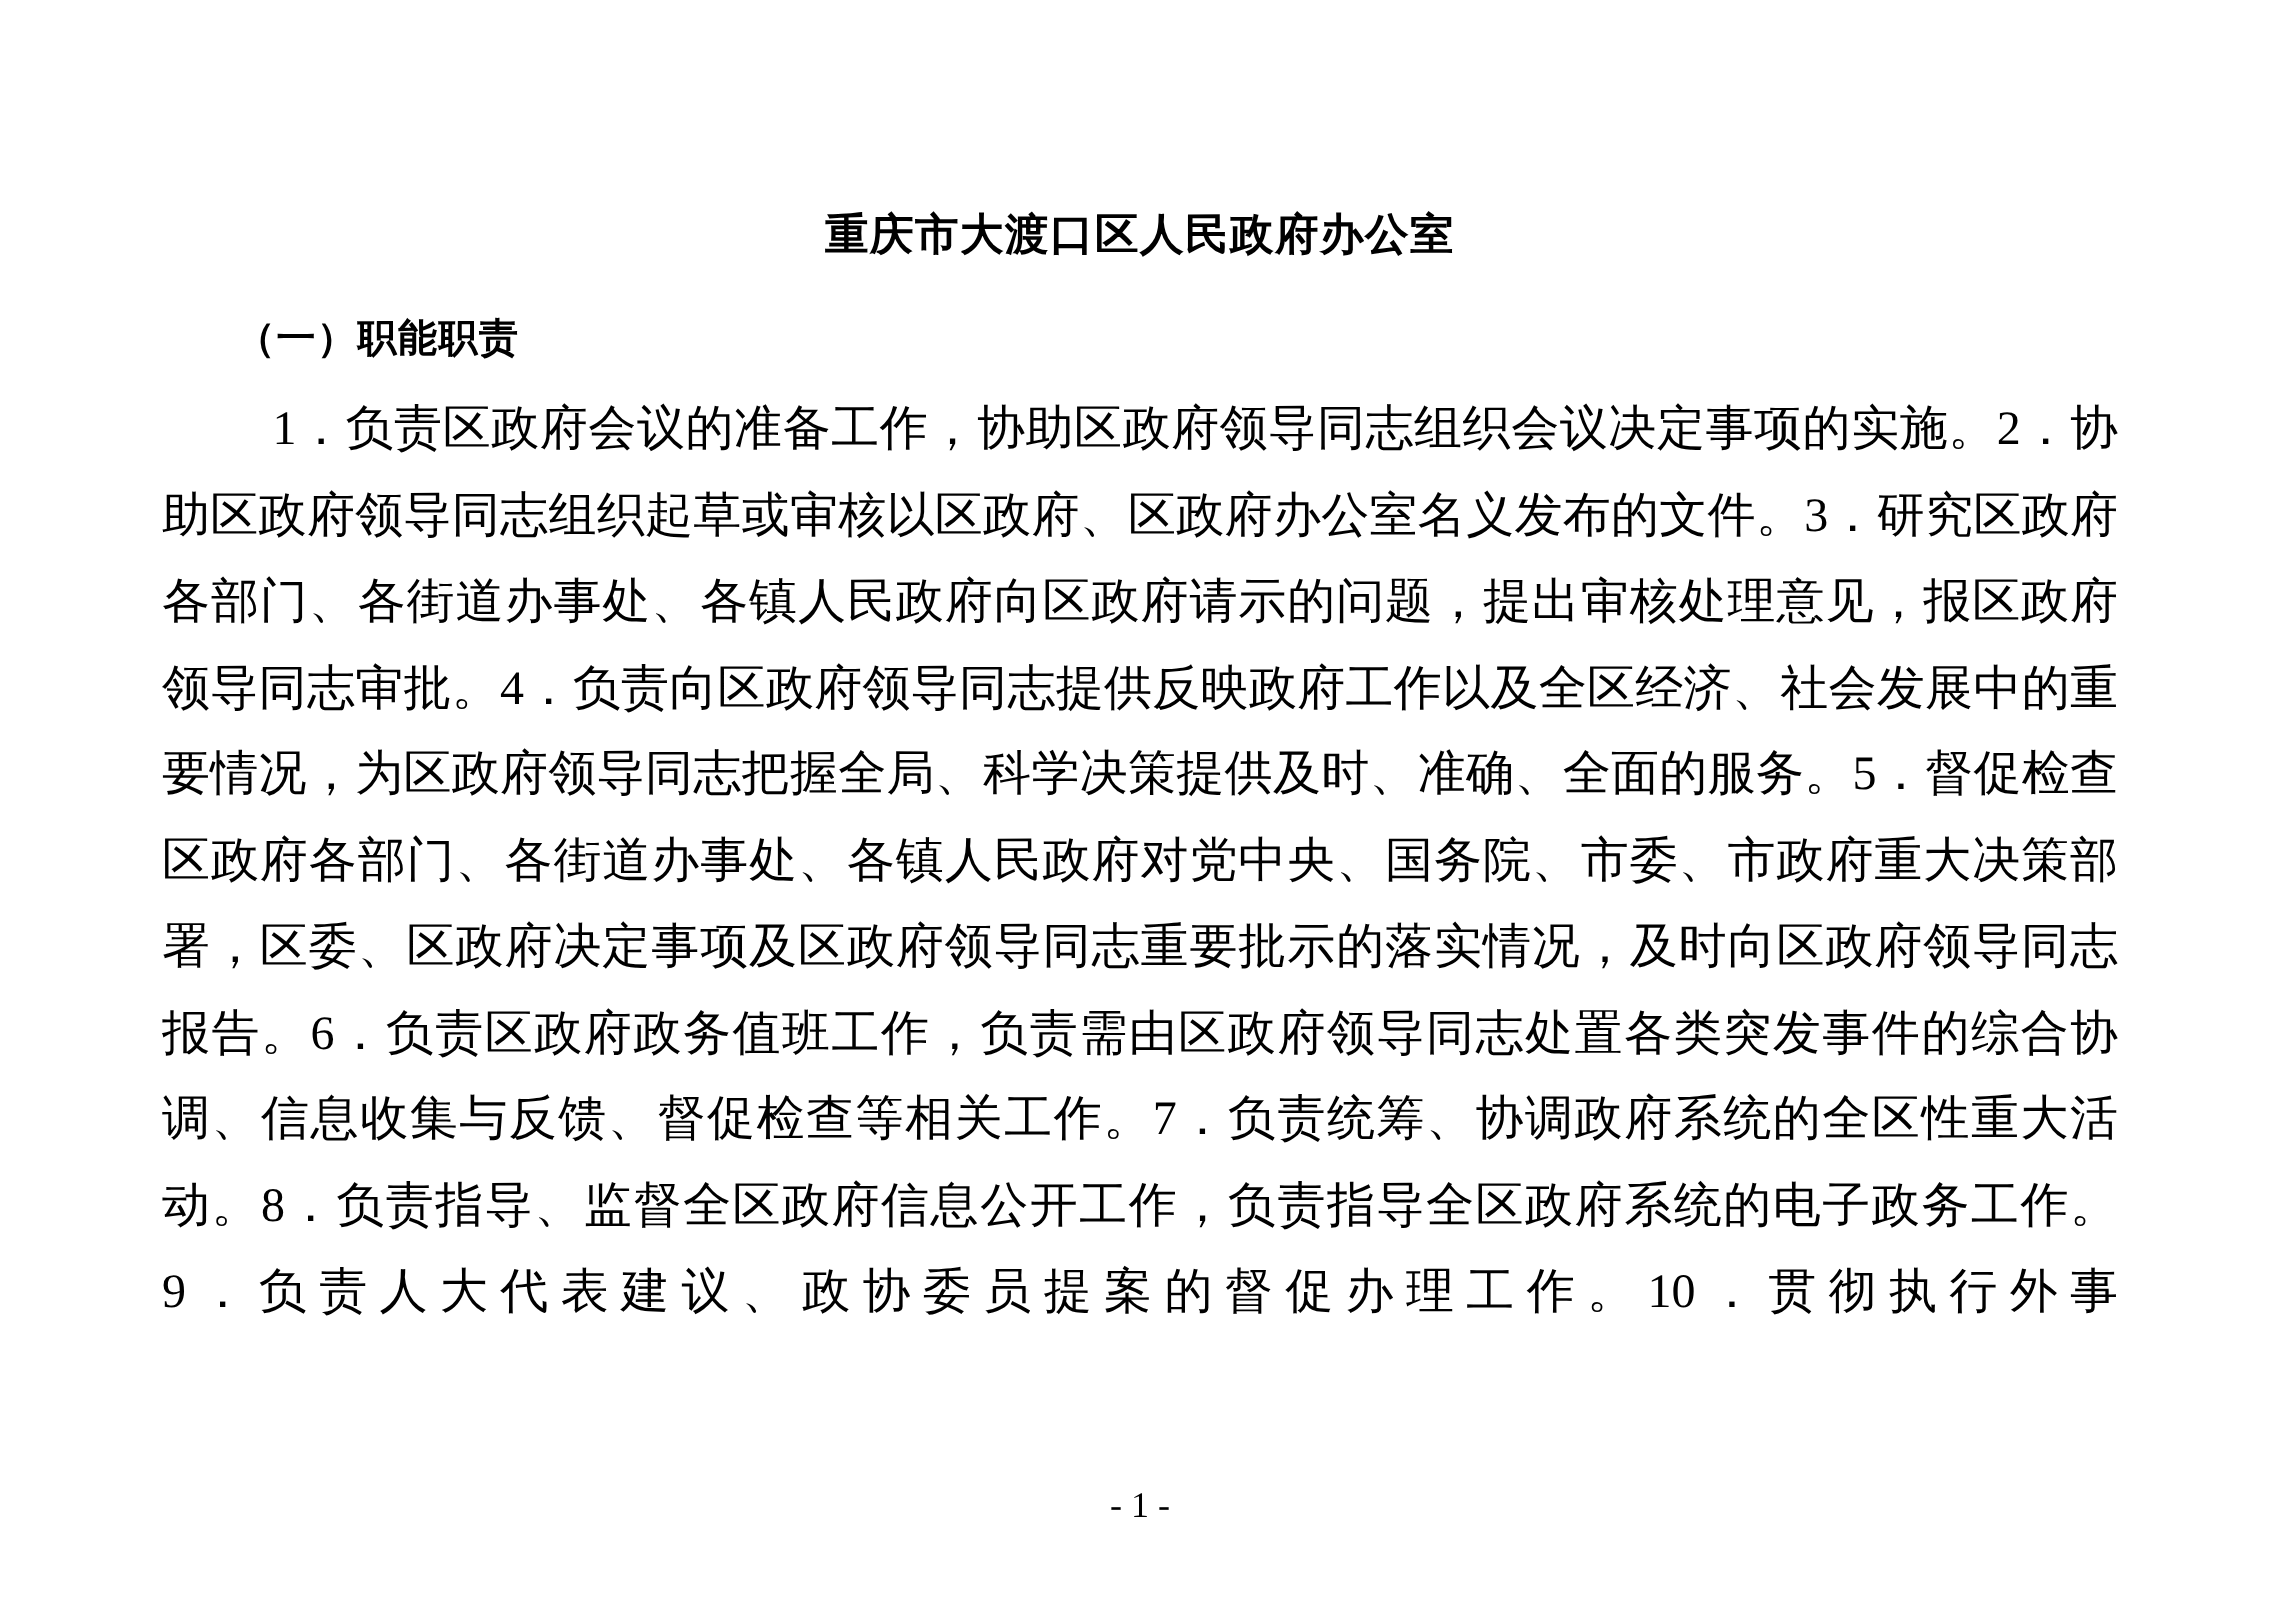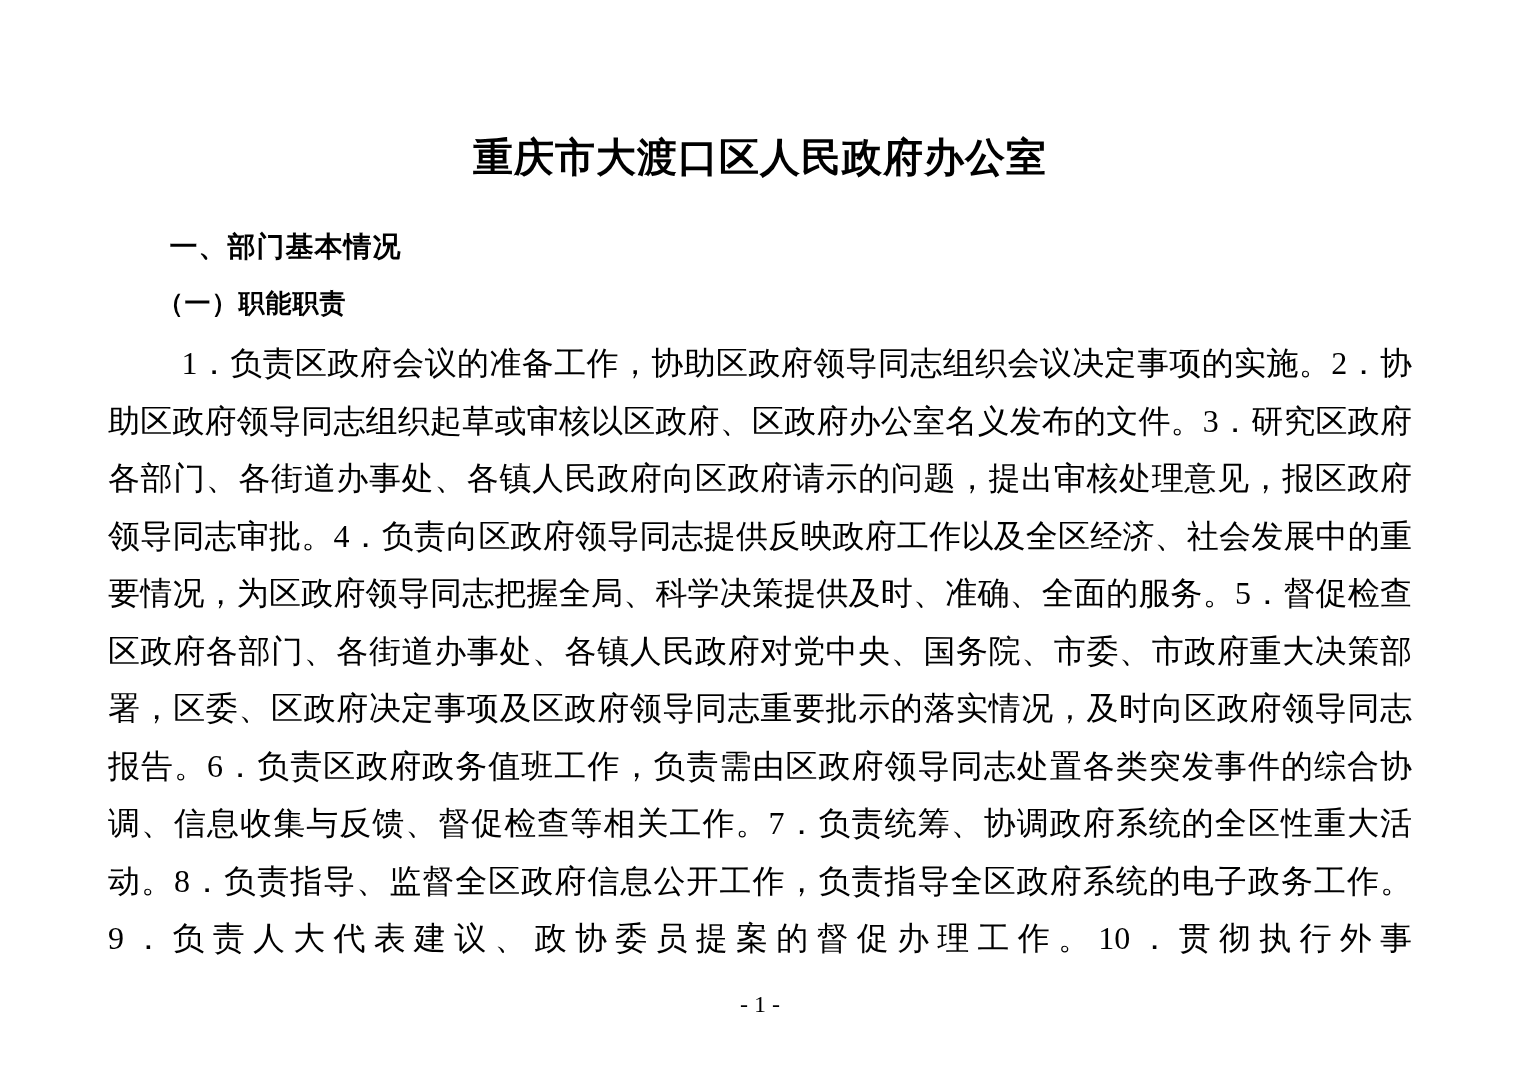--- a/index.html
+++ b/index.html
@@ -15,21 +15,21 @@
     color: #000000;
     overflow: hidden;
     font-family: "Liberation Serif", "DejaVu Serif", serif;
   }
   .content {
     padding: 126px 108px 0 108px;
   }
   .doc-title {
     text-align: center;
     font-weight: bold;
-    font-size: 40px;
+    font-size: 29px;
     line-height: 63px;
     font-family: "Liberation Serif", "DejaVu Serif", serif;
     letter-spacing: 1px;
   }
   .section-heading {
     margin-top: 38px;
     font-size: 28px;
     font-weight: bold;
     font-family: "DejaVu Sans", "Liberation Sans", sans-serif;
     text-indent: 2.2em;
@@ -66,18 +66,17 @@
   }
 </style>
 </head>
 <body>
 
 <div class="page">
   <div class="content">
     <div class="doc-title">
       <div>重庆市大渡口区人民政府办公室</div>
     </div>
-    <div class="section-heading">一、部门基本情况</div>
     <div class="subsection-heading">（一）职能职责</div>
     <div class="body-paragraph">1．负责区政府会议的准备工作，协助区政府领导同志组织会议决定事项的实施。2．协助区政府领导同志组织起草或审核以区政府、区政府办公室名义发布的文件。3．研究区政府各部门、各街道办事处、各镇人民政府向区政府请示的问题，提出审核处理意见，报区政府领导同志审批。4．负责向区政府领导同志提供反映政府工作以及全区经济、社会发展中的重要情况，为区政府领导同志把握全局、科学决策提供及时、准确、全面的服务。5．督促检查区政府各部门、各街道办事处、各镇人民政府对党中央、国务院、市委、市政府重大决策部署，区委、区政府决定事项及区政府领导同志重要批示的落实情况，及时向区政府领导同志报告。6．负责区政府政务值班工作，负责需由区政府领导同志处置各类突发事件的综合协调、信息收集与反馈、督促检查等相关工作。7．负责统筹、协调政府系统的全区性重大活动。8．负责指导、监督全区政府信息公开工作，负责指导全区政府系统的电子政务工作。9．负责人大代表建议、政协委员提案的督促办理工作。10．贯彻执行外事</div>
   </div>
   <div class="page-number">- 1 -</div>
 </div>
 
 </body></html>

